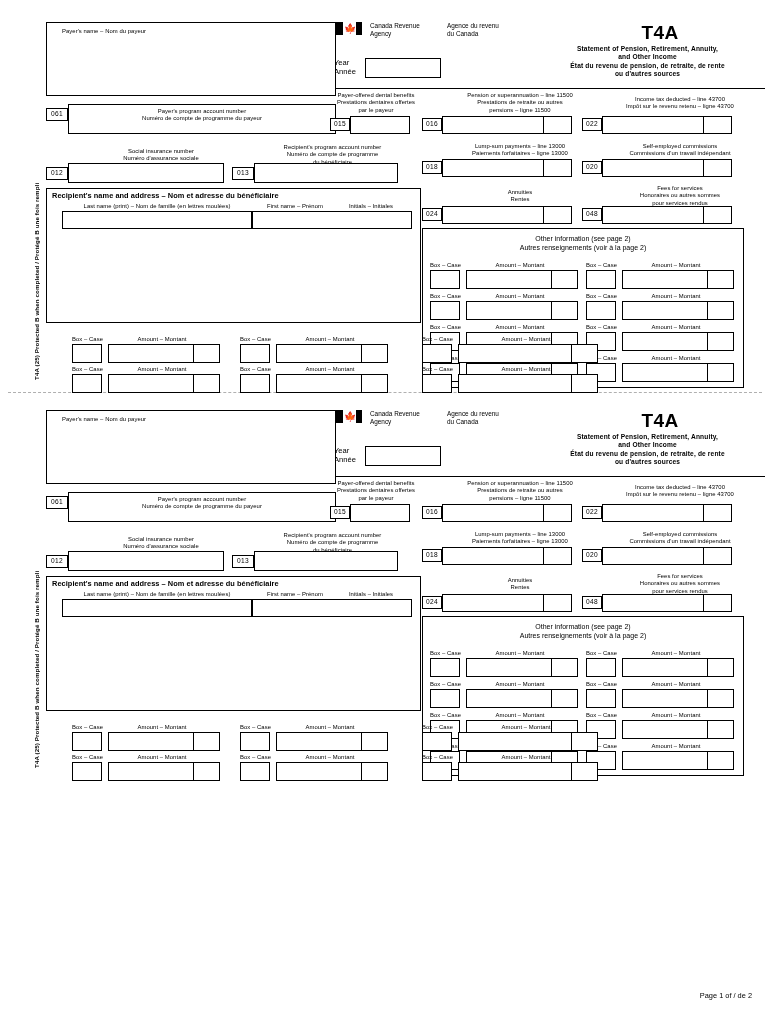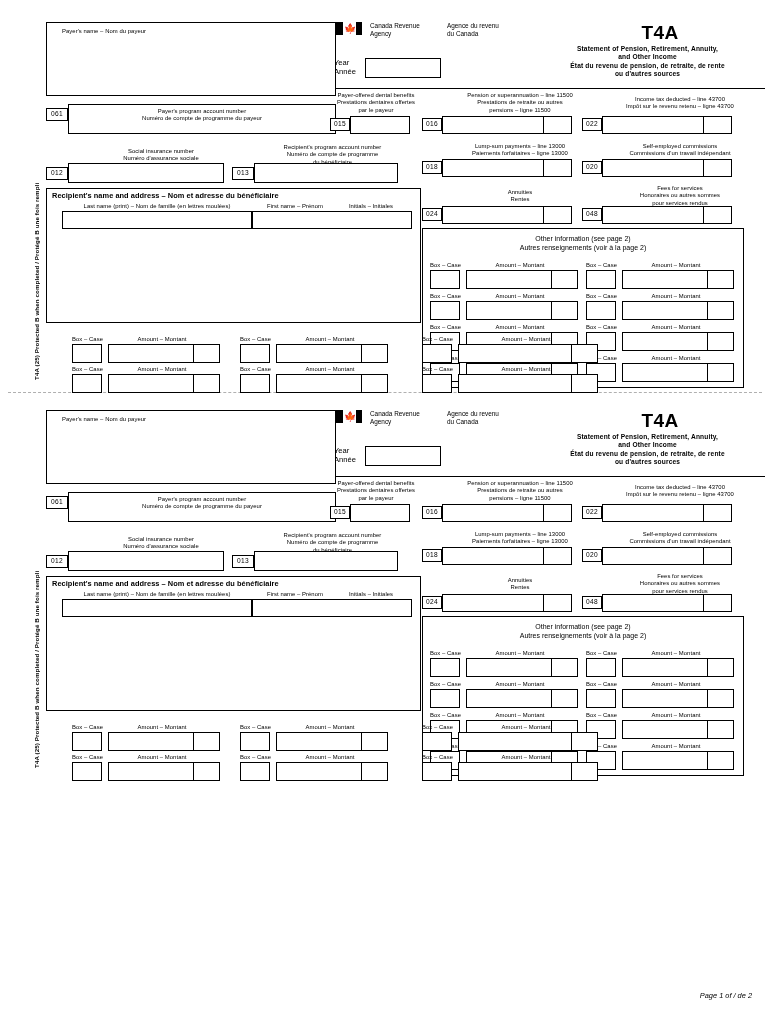--- a/index.html
+++ b/index.html
@@ -96,21 +96,20 @@
   .yearlbl { position: absolute; font-size: 7.6px; line-height: 9.4px; white-space: pre-line; }
   .panel { position: absolute; border: 1px solid #000; }
   .otherttl {
     position: absolute; text-align: center; font-size: 7px;
     line-height: 9.2px; white-space: pre-line; width: 100%;
   }
 
   .footer {
     position: absolute; right: 18px; bottom: 24px;
     font-size: 7.4px;
-    font-style: italic;
   }
 </style>
 </head>
 <body>
 
 <div class="page">
 
   <div class="divider"></div>
 
   <div class="form-copy copy1">

